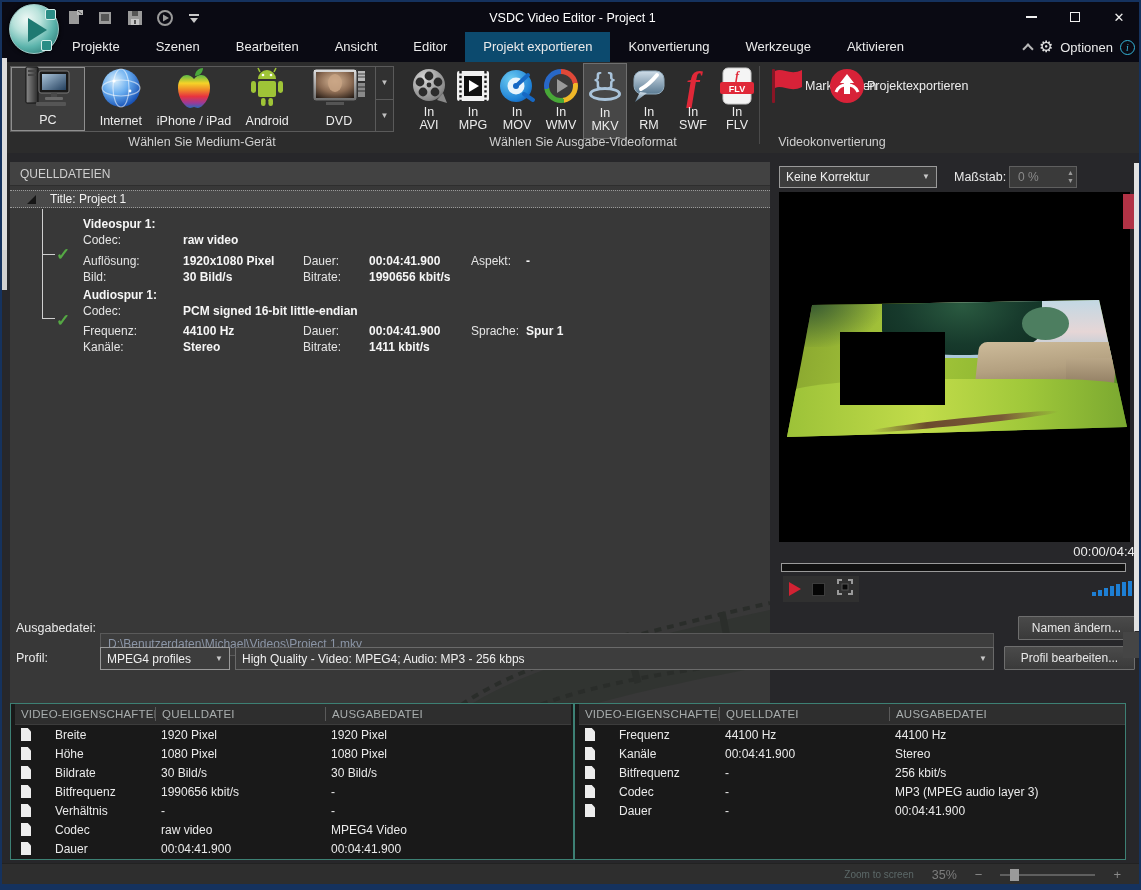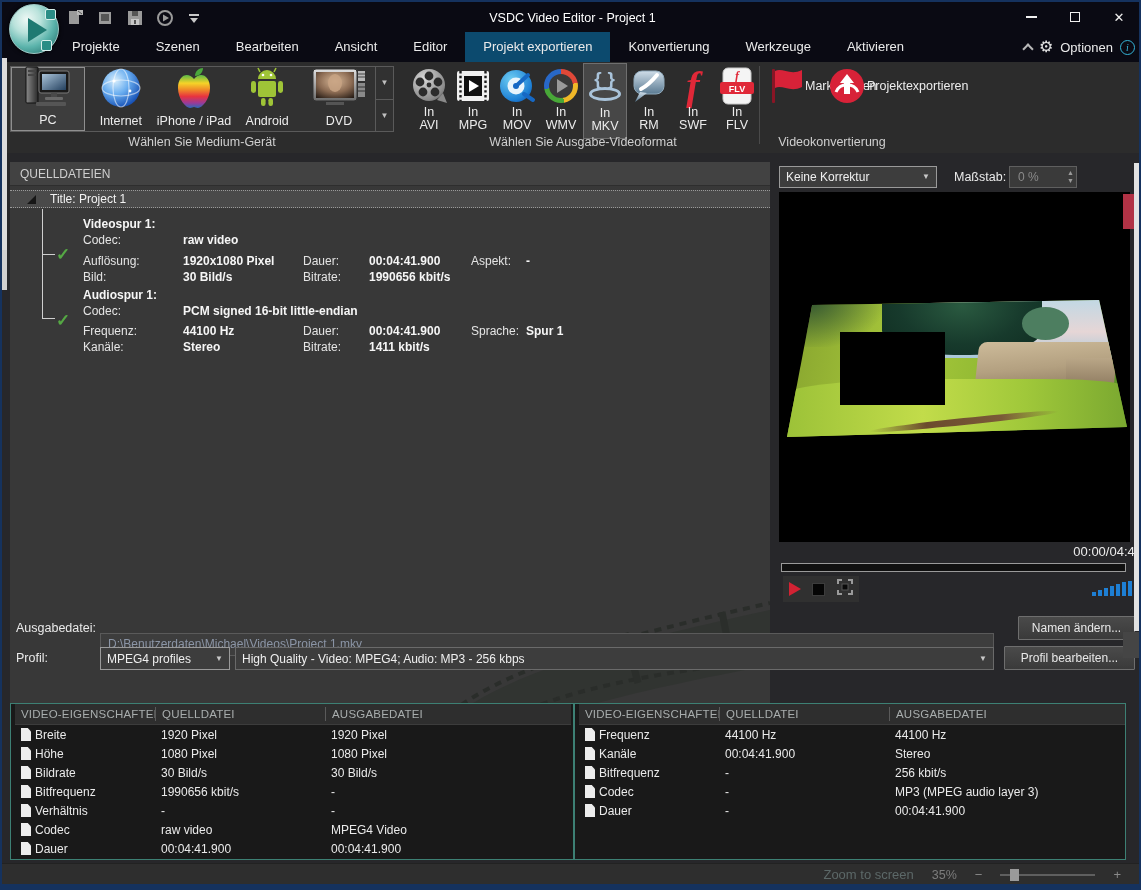--- a/index.html
+++ b/index.html
@@ -128,29 +128,29 @@
   .tab.active { background:#2d4b45; color:#5fc2ac; }
   #tableswrap { position:absolute; left:8px; top:703px; width:1116px; height:157px; border:1px solid #3d8074; background:#191919; }
   .tblsep { position:absolute; left:562px; top:0; width:2px; height:100%; background:#3d8074; }
   .tbl { position:absolute; top:0; height:100%; }
   .thead { display:grid; grid-template-columns:140px 170px auto; height:21px; background:#2e2e2e; align-items:center;
            color:#a8adad; font-size:11.5px; letter-spacing:0.2px; border-bottom:1px solid #3c3c3c; }
   .thead span { padding-left:6px; white-space:nowrap; overflow:hidden; }
   .thead span + span { border-left:1px solid #5a5a5a; height:14px; line-height:14px; }
   .trow { display:grid; grid-template-columns:140px 170px auto; height:19px; align-items:center;
           color:#eaeaea; font-size:12px; white-space:nowrap; }
-  .trow .nm { padding-left:6px; display:flex; align-items:center; gap:4px; overflow:hidden; }
+  .trow .nm { padding-left:6px; display:flex; align-items:center; gap:24px; overflow:hidden; }
   .trow .vl { padding-left:6px; }
   .ico-page { width:10px; height:13px; background:#ededed; flex-shrink:0;
               clip-path:polygon(0 0, 68% 0, 100% 26%, 100% 100%, 0 100%); }
 
   
   #statusbar { position:absolute; left:0; top:863px; width:1141px; height:21px; background:#2e2e2e; border-top:1px solid #222; }
   .sb-right { position:absolute; right:22px; top:0; height:21px; display:flex; align-items:center; gap:18px; }
-  .sb-zoomlbl { color:#5c6868; font-size:13px; }
+  .sb-zoomlbl { color:#5c6868; font-size:10px; }
   .sb-zoomval { color:#7c7c7c; font-size:12.5px; }
   .sb-sign { color:#8a8a8a; font-size:13px; }
   .sb-track { position:relative; width:95px; height:2px; background:#5f5f5f; }
   .sb-handle { position:absolute; left:10px; top:-5px; width:9px; height:12px; background:#9a9a9a; }
 
   
   .edge-left { position:absolute; left:0; top:58px; width:5px; height:232px; background:#dcdcdc; z-index:50;
                box-shadow:inset 0 -40px 0 #cfcfcf; }
   .edge-right { position:absolute; left:1132px; top:163px; width:8px; height:468px; background:#e2e2e2; z-index:50; }
   .edge-red { position:absolute; left:1121px; top:194px; width:11px; height:35px; background:#b13245; z-index:51; }

